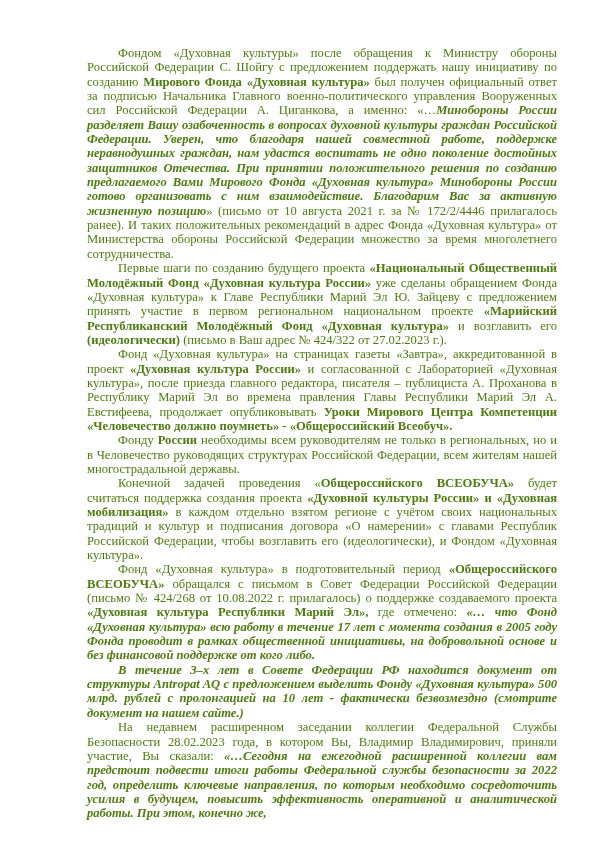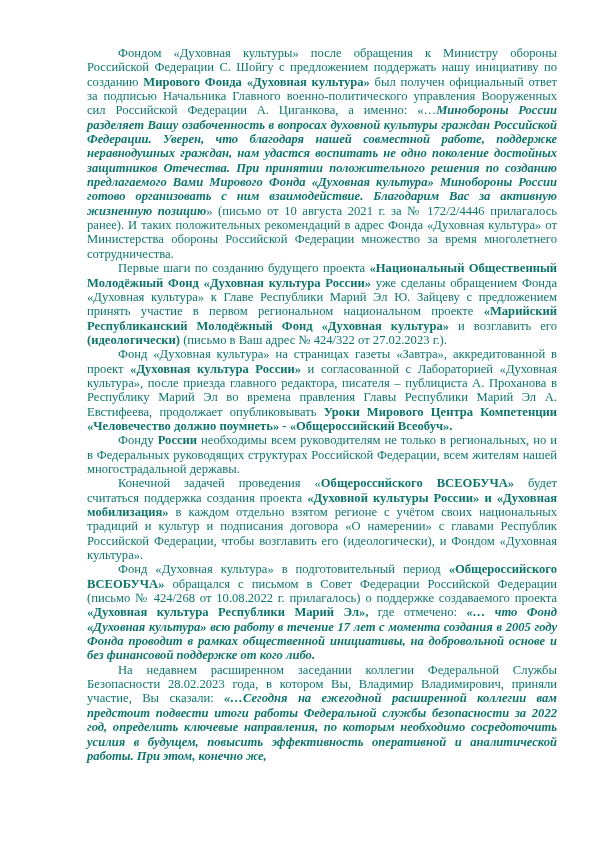--- a/index.html
+++ b/index.html
@@ -5,21 +5,21 @@
   html, body { margin: 0; padding: 0; background: #ffffff; }
   body { width: 600px; height: 850px; overflow: hidden; position: relative; }
   .page {
     position: absolute;
     left: 87px;
     top: 46px;
     width: 470px;
     font-family: "Liberation Serif", "DejaVu Serif", serif;
     font-size: 12.6px;
     line-height: 14.35px;
-    color: #0f766e;
+    color: #4d7c0f;
     text-align: justify;
   }
   .para { margin: 0; text-indent: 31px; }
   .para .b { font-weight: bold; }
   .para .bi { font-weight: bold; font-style: italic; }
   .para.all-bi { font-weight: bold; font-style: italic; }
 </style>
 </head>
 <body>
 
@@ -27,24 +27,27 @@
   <p class="para">
     <span>Фондом «Духовная культуры» после обращения к Министру обороны Российской Федерации С. Шойгу с предложением поддержать нашу инициативу по созданию </span><span class="b">Мирового Фонда «Духовная культура»</span><span> был получен официальный ответ за подписью Начальника Главного военно-политического управления Вооруженных сил Российской Федерации А. Циганкова, а именно: «…</span><span class="bi">Минобороны России разделяет Вашу озабоченность в вопросах духовной культуры граждан Российской Федерации. Уверен, что благодаря нашей совместной работе, поддержке неравнодушных граждан, нам удастся воспитать не одно поколение достойных защитников Отечества. При принятии положительного решения по созданию предлагаемого Вами Мирового Фонда «Духовная культура» Минобороны России готово организовать с ним взаимодействие. Благодарим Вас за активную жизненную позицию</span><span>» (письмо от 10 августа 2021 г. за № 172/2/4446 прилагалось ранее). И таких положительных рекомендаций в адрес Фонда «Духовная культура» от Министерства обороны Российской Федерации множество за время многолетнего сотрудничества.</span>
   </p>
   <p class="para">
     <span>Первые шаги по созданию будущего проекта </span><span class="b">«Национальный Общественный Молодёжный Фонд «Духовная культура России»</span><span> уже сделаны обращением Фонда «Духовная культура» к Главе Республики Марий Эл Ю. Зайцеву с предложением принять участие в первом региональном национальном проекте </span><span class="b">«Марийский Республиканский Молодёжный Фонд «Духовная культура»</span><span> и возглавить его </span><span class="b">(идеологически)</span><span> (письмо в Ваш адрес № 424/322 от 27.02.2023 г.).</span>
   </p>
   <p class="para">
     <span>Фонд «Духовная культура» на страницах газеты «Завтра», аккредитованной в проект </span><span class="b">«Духовная культура России»</span><span> и согласованной с Лабораторией «Духовная культура», после приезда главного редактора, писателя – публициста А. Проханова в Республику Марий Эл во времена правления Главы Республики Марий Эл А. Евстифеева, продолжает опубликовывать </span><span class="b">Уроки Мирового Центра Компетенции «Человечество должно поумнеть» - «Общероссийский Всеобуч».</span>
   </p>
   <p class="para">
-    <span>Фонду </span><span class="b">России</span><span> необходимы всем руководителям не только в региональных, но и в Федеральных руководящих структурах Российской Федерации, всем жителям нашей многострадальной державы.</span>
+    <span>Фонду </span><span class="b">России</span><span> необходимы всем руководителям не только в региональных, но и в Человечество руководящих структурах Российской Федерации, всем жителям нашей многострадальной державы.</span>
   </p>
   <p class="para">
     <span>Конечной задачей проведения «</span><span class="b">Общероссийского ВСЕОБУЧА»</span><span> будет считаться поддержка создания проекта </span><span class="b">«Духовной культуры России» и «Духовная мобилизация»</span><span> в каждом отдельно взятом регионе с учётом своих национальных традиций и культур и подписания договора «О намерении» с главами Республик Российской Федерации, чтобы возглавить его (идеологически), и Фондом «Духовная культура».</span>
   </p>
   <p class="para">
     <span>Фонд «Духовная культура» в подготовительный период </span><span class="b">«Общероссийского ВСЕОБУЧА»</span><span> обращался с письмом в Совет Федерации Российской Федерации (письмо № 424/268 от 10.08.2022 г. прилагалось) о поддержке создаваемого проекта </span><span class="b">«Духовная культура Республики Марий Эл»,</span><span> где отмечено: </span><span class="bi">«… что Фонд «Духовная культура» всю работу в течение 17 лет с момента создания в 2005 году Фонда проводит в рамках общественной инициативы, на добровольной основе и без финансовой поддержке от кого либо.</span>
   </p>
+  <p class="para all-bi">
+    <span>В течение 3–х лет в Совете Федерации РФ находится документ от структуры Antropat AQ с предложением выделить Фонду «Духовная культура» 500 млрд. рублей с пролонгацией на 10 лет - фактически безвозмездно (смотрите документ на нашем сайте.)</span>
+  </p>
   <p class="para">
     <span>На недавнем расширенном заседании коллегии Федеральной Службы Безопасности 28.02.2023 года, в котором Вы, Владимир Владимирович, приняли участие, Вы сказали: </span><span class="bi">«…Сегодня на ежегодной расширенной коллегии вам предстоит подвести итоги работы Федеральной службы безопасности за 2022 год, определить ключевые направления, по которым необходимо сосредоточить усилия в будущем, повысить эффективность оперативной и аналитической работы. При этом, конечно же,</span>
   </p>
 </div>
 
 </body></html>

